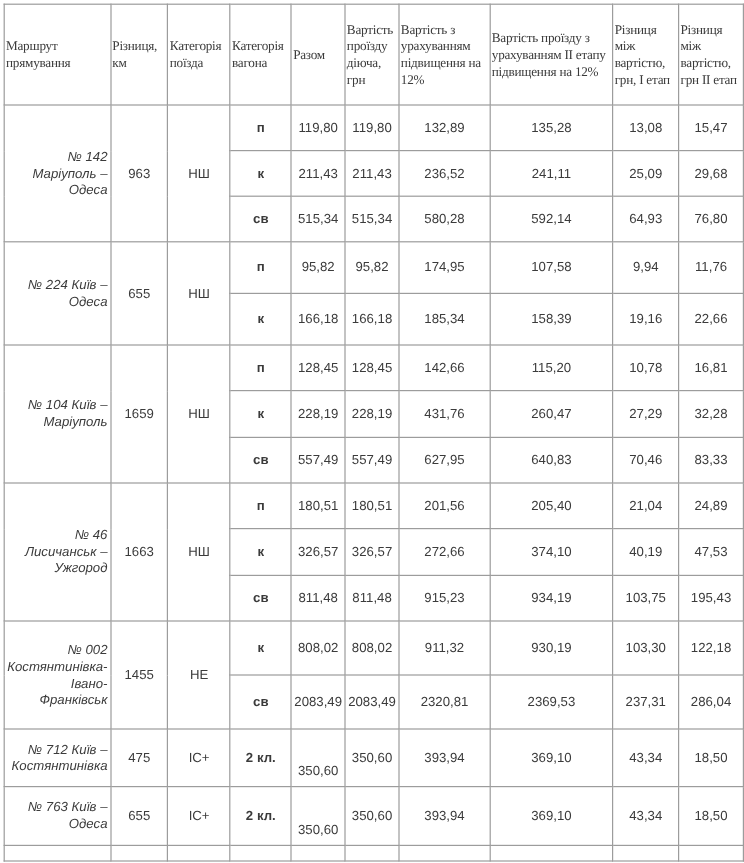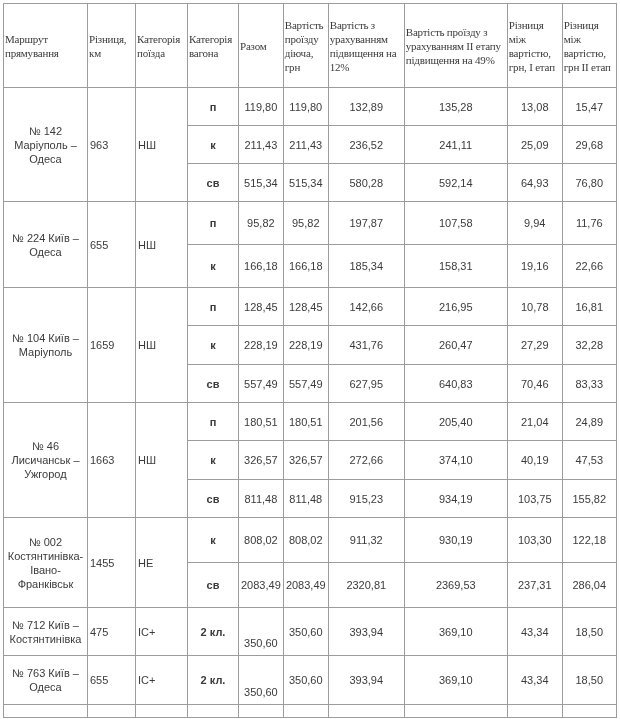--- a/index.html
+++ b/index.html
@@ -28,26 +28,27 @@
   }
   .fare-table th {
     font-weight: normal;
     text-align: left;
     vertical-align: middle;
     letter-spacing: -0.2px;
     padding: 1px 1px;
     font-family: Liberation Serif, serif;
   }
   td.route {
+    text-align: right;
+    vertical-align: middle;
+    padding-left: 2px;
+    font-style: italic;
+  }
+  td.ctr {
     text-align: center;
-    vertical-align: middle;
-    padding-left: 2px;
-  }
-  td.ctr {
-    text-align: left;
     vertical-align: middle;
   }
   td.wagon {
     text-align: center;
     vertical-align: middle;
     font-weight: bold;
   }
   td.num {
     text-align: center;
     vertical-align: middle;
@@ -83,21 +84,21 @@
   </colgroup>
   <thead>
     <tr class="r84">
       <th>Маршрут прямування</th>
       <th>Різниця, км</th>
       <th>Категорія поїзда</th>
       <th>Категорія вагона</th>
       <th>Разом</th>
       <th>Вартість проїзду діюча, грн</th>
       <th>Вартість з урахуванням підвищення на 12%</th>
-      <th>Вартість проїзду з урахуванням II етапу підвищення на 49%</th>
+      <th>Вартість проїзду з урахуванням II етапу підвищення на 12%</th>
       <th>Різниця між вартістю, грн, I етап</th>
       <th>Різниця між вартістю, грн II етап</th>
     </tr>
   </thead>
   <tbody>
 
     <tr class="r38">
       <td class="route" rowspan="3">№ 142 Маріуполь – Одеса</td>
       <td class="ctr" rowspan="3">963</td>
       <td class="ctr" rowspan="3">НШ</td>
@@ -128,44 +129,44 @@
       <td class="num">76,80</td>
     </tr>
 
     <tr class="r43">
       <td class="route" rowspan="2">№ 224 Київ – Одеса</td>
       <td class="ctr" rowspan="2">655</td>
       <td class="ctr" rowspan="2">НШ</td>
       <td class="wagon">п</td>
       <td class="num">95,82</td>
       <td class="num">95,82</td>
-      <td class="num">197,87</td>
+      <td class="num">174,95</td>
       <td class="num">107,58</td>
       <td class="num">9,94</td>
       <td class="num">11,76</td>
     </tr>
     <tr class="r43">
       <td class="wagon">к</td>
       <td class="num">166,18</td>
       <td class="num">166,18</td>
       <td class="num">185,34</td>
-      <td class="num">158,31</td>
+      <td class="num">158,39</td>
       <td class="num">19,16</td>
       <td class="num">22,66</td>
     </tr>
 
     <tr class="r38">
       <td class="route" rowspan="3">№ 104 Київ – Маріуполь</td>
       <td class="ctr" rowspan="3">1659</td>
       <td class="ctr" rowspan="3">НШ</td>
       <td class="wagon">п</td>
       <td class="num">128,45</td>
       <td class="num">128,45</td>
       <td class="num">142,66</td>
-      <td class="num">216,95</td>
+      <td class="num">115,20</td>
       <td class="num">10,78</td>
       <td class="num">16,81</td>
     </tr>
     <tr class="r39">
       <td class="wagon">к</td>
       <td class="num">228,19</td>
       <td class="num">228,19</td>
       <td class="num">431,76</td>
       <td class="num">260,47</td>
       <td class="num">27,29</td>
@@ -202,21 +203,21 @@
       <td class="num">40,19</td>
       <td class="num">47,53</td>
     </tr>
     <tr class="r38">
       <td class="wagon">св</td>
       <td class="num">811,48</td>
       <td class="num">811,48</td>
       <td class="num">915,23</td>
       <td class="num">934,19</td>
       <td class="num">103,75</td>
-      <td class="num">155,82</td>
+      <td class="num">195,43</td>
     </tr>
 
     <tr class="r45">
       <td class="route" rowspan="2">№ 002 Костянтинівка-Івано-Франківськ</td>
       <td class="ctr" rowspan="2">1455</td>
       <td class="ctr" rowspan="2">НЕ</td>
       <td class="wagon">к</td>
       <td class="num">808,02</td>
       <td class="num">808,02</td>
       <td class="num">911,32</td>

